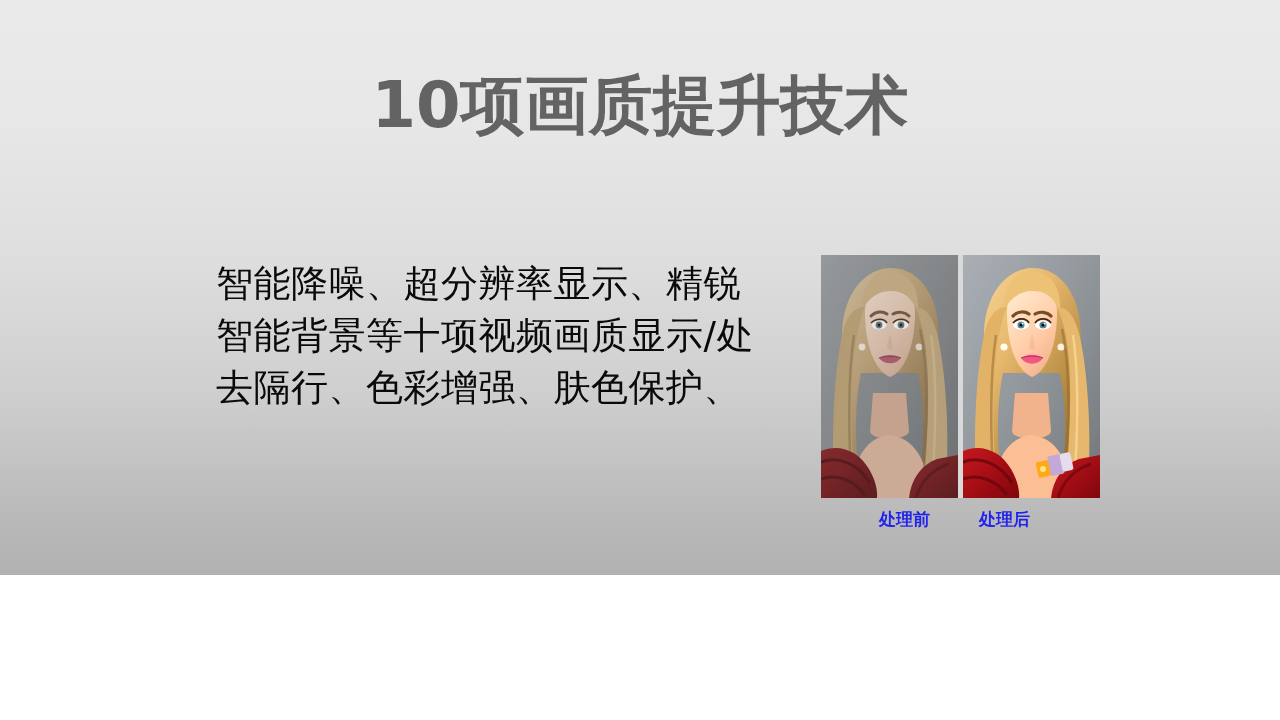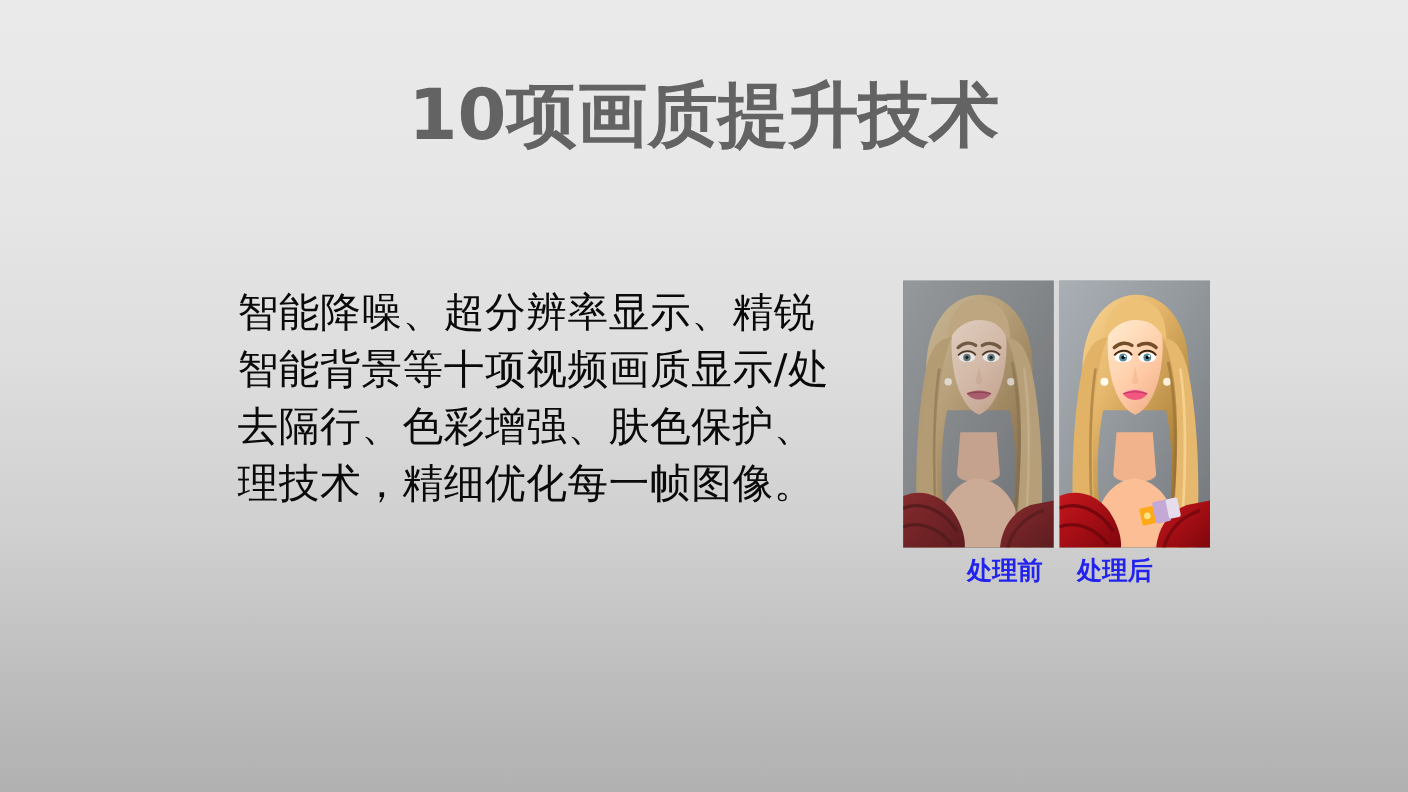--- a/index.html
+++ b/index.html
@@ -8,21 +8,21 @@
   }
   body {
     width: 1280px;
     height: 720px;
     overflow: hidden;
     font-family: "Liberation Sans", "DejaVu Sans", sans-serif;
   }
   #slide {
     position: relative;
     width: 1280px;
-    height: 720px;
+    height: 575px;
     background: linear-gradient(to bottom, #eaeaea 0%, #e7e7e7 22%, #dedede 45%, #cfcfcf 68%, #bdbdbd 86%, #b1b1b1 100%);
     overflow: hidden;
   }
 
   
   #title {
     position: absolute;
     left: 0;
     top: 66px;
     width: 1280px;
@@ -81,42 +81,41 @@
 
   #captions {
     position: relative;
     width: 279px;
     height: 40px;
     margin-top: 10px;
   }
   .caption {
     position: absolute;
     top: 0;
-    font-size: 23px;
+    font-size: 17px;
     line-height: 22px;
     font-weight: bold;
     color: #2222ee;
     white-space: nowrap;
     font-family: "DejaVu Sans", "Liberation Sans", sans-serif;
   }
   #caption-before { left: 58px; }
   #caption-after  { left: 158px; text-align: right; }
 </style>
 </head>
 <body>
 
 <div id="slide">
 
   <div id="title">10项画质提升技术</div>
 
   <div id="body-text">
     <div class="body-line">智能降噪、超分辨率显示、精锐</div>
     <div class="body-line">智能背景等十项视频画质显示/处</div>
     <div class="body-line">去隔行、色彩增强、肤色保护、</div>
-    <div class="body-line">理技术，精细优化每一帧图像。</div>
   </div>
 
   <div id="figure">
 
     <div id="photo-pair">
 
       <div class="photo" id="photo-before">
         <svg viewBox="0 0 137 243" preserveAspectRatio="xMidYMid slice">
           <defs>
             <linearGradient id="bgA" x1="0" y1="0" x2="1" y2="1">

